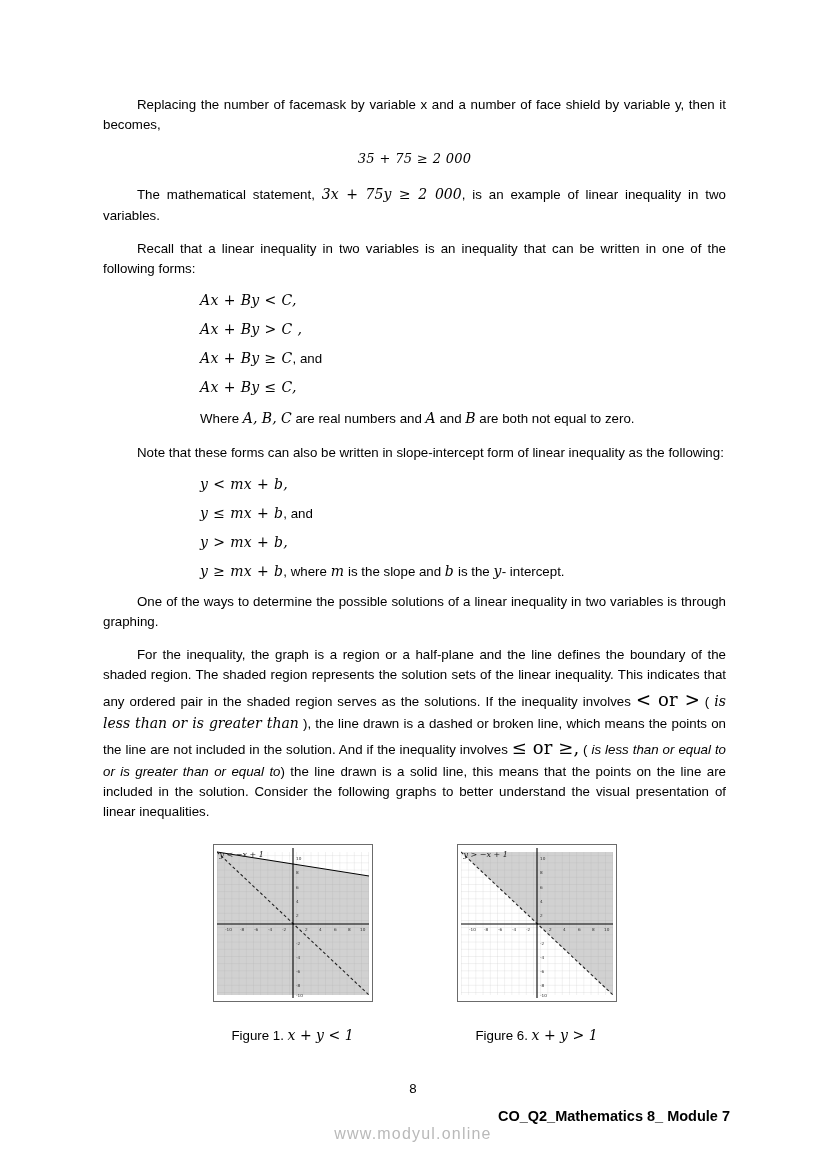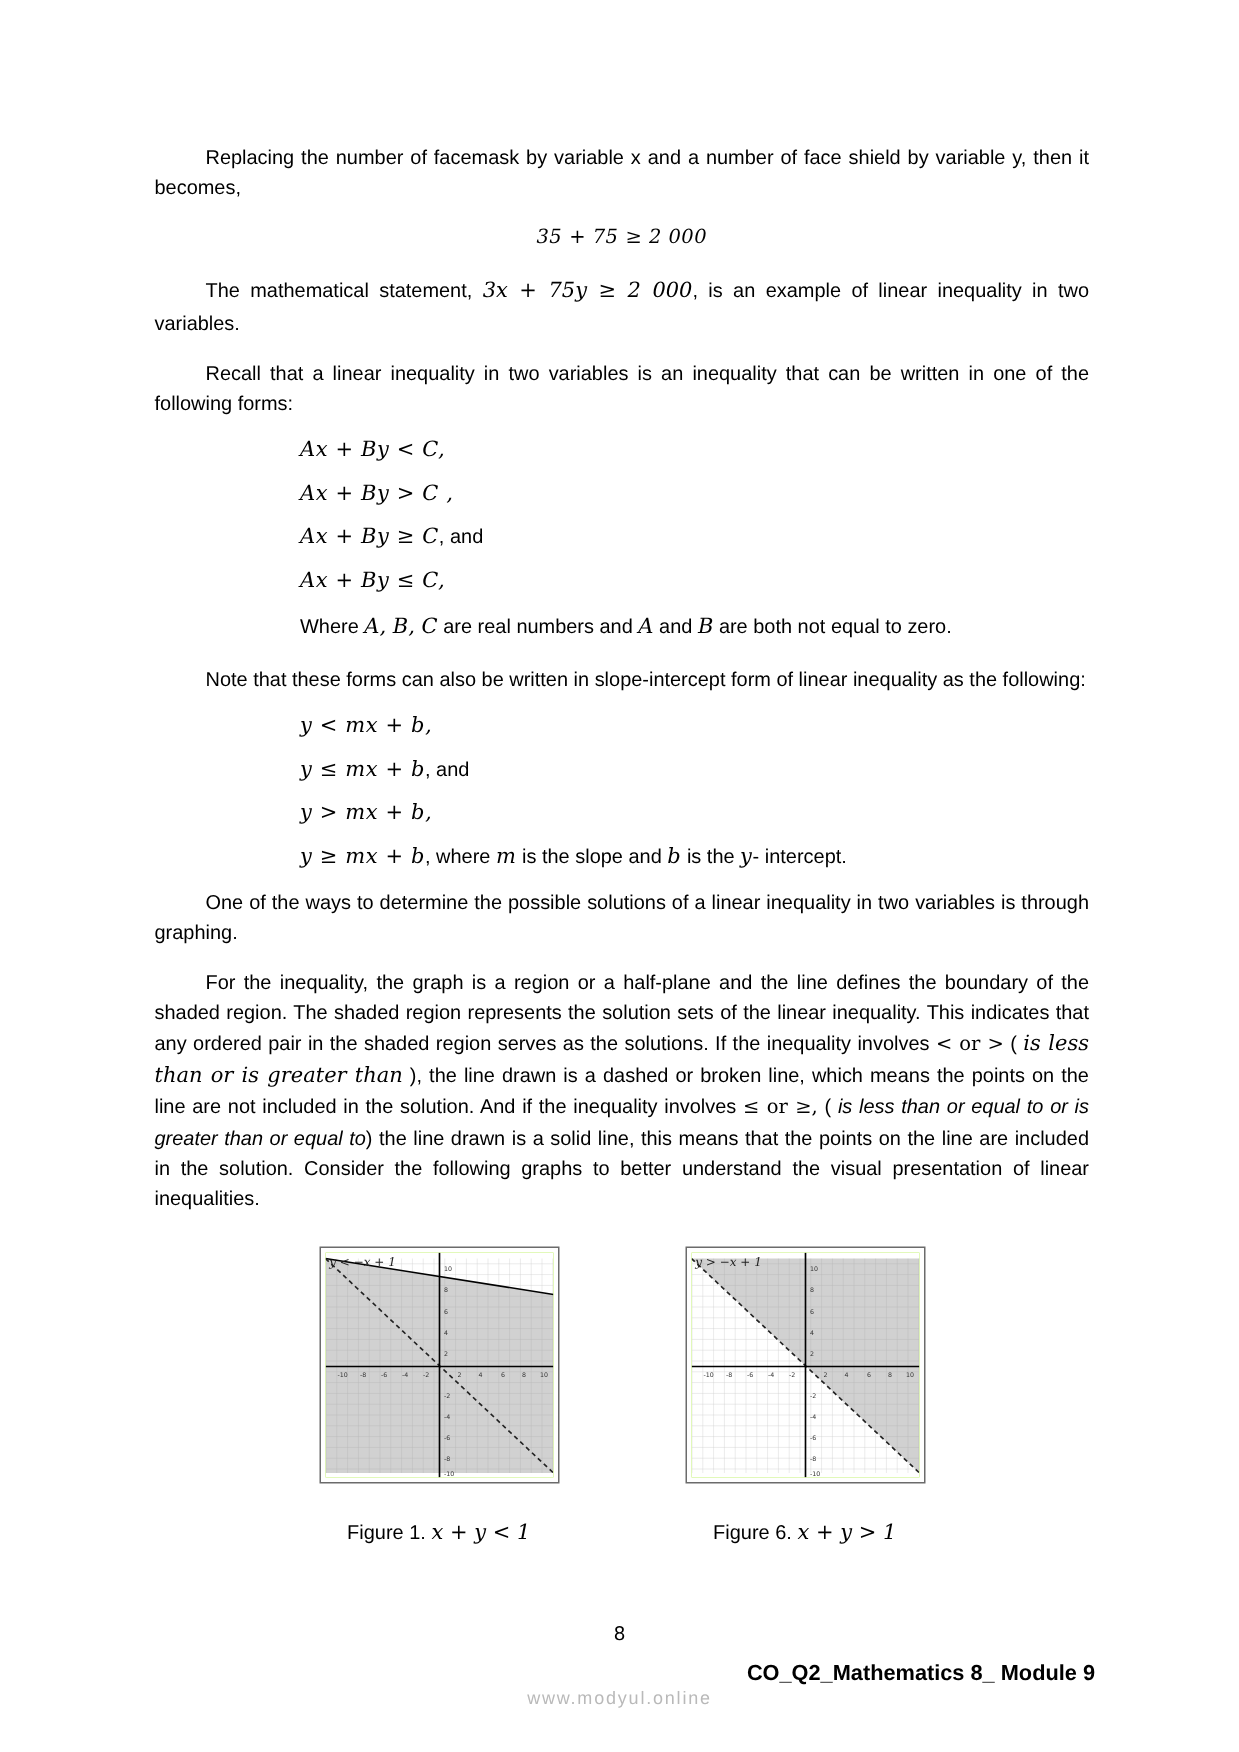--- a/index.html
+++ b/index.html
@@ -32,21 +32,21 @@
     text-indent: 34px;
   }
   .math {
     font-family: "DejaVu Serif", serif;
     font-style: italic;
     font-size: 14px;
   }
   .math-up {
     font-family: "DejaVu Serif", serif;
     font-style: normal;
-    font-size: 13px;
+    font-size: 18px;
   }
   .centered-eq {
     text-align: center;
     font-family: "DejaVu Serif", serif;
     font-style: italic;
     font-size: 13px;
     margin: 16px 0 18px 0;
     letter-spacing: 0.3px;
   }
   .form-line {
@@ -113,21 +113,21 @@
     top: 1108px;
     font-size: 14.5px;
     font-weight: bold;
   }
   .watermark {
     position: absolute;
     left: 0;
     right: 0;
     top: 1125px;
     text-align: center;
-    font-size: 12px;
+    font-size: 16px;
     color: #b9b9b9;
     letter-spacing: 1.2px;
   }
 </style>
 </head>
 <body>
 
 <div class="page">
 
   <p class="body-par indent"><span>Replacing the number of facemask by variable x and a number of face shield by variable y, then it becomes,</span></p>
@@ -247,16 +247,16 @@
             </g>
           </svg>
         </div>
       </div>
       <div class="fig-caption"><span>Figure 6.</span> <span class="math">x + y &gt; 1</span></div>
     </div>
 
   </div>
 
   <div class="page-number">8</div>
-  <div class="footer-right">CO_Q2_Mathematics 8_ Module 9</div>
+  <div class="footer-right">CO_Q2_Mathematics 8_ Module 7</div>
   <div class="watermark">www.modyul.online</div>
 
 </div>
 
 </body></html>

